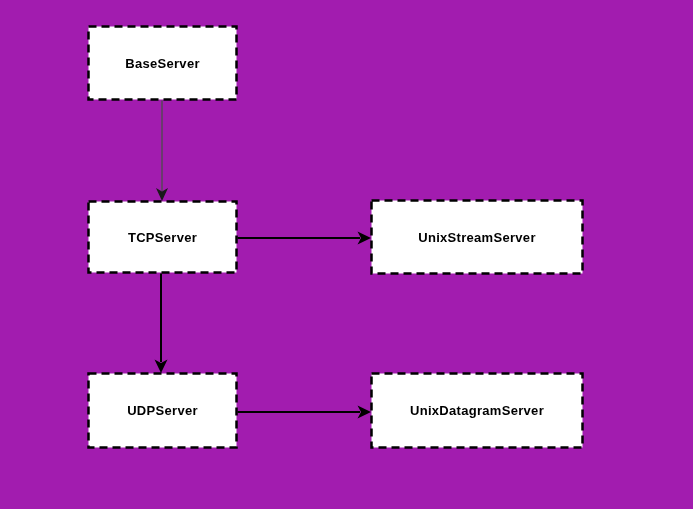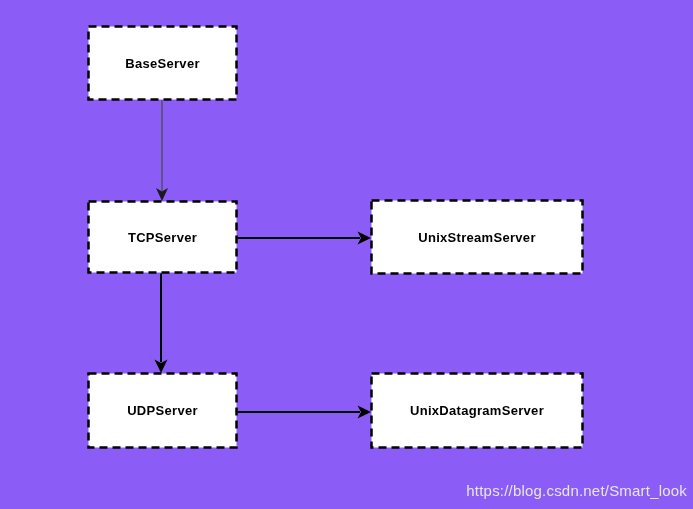--- a/index.html
+++ b/index.html
@@ -4,21 +4,21 @@
 <style>
   html, body {
     margin: 0;
     padding: 0;
     background: #ffffff;
   }
   .canvas {
     position: relative;
     width: 693px;
     height: 509px;
-    background: #8b5cf6;
+    background: #a21caf;
     overflow: hidden;
     font-family: "Liberation Sans", sans-serif;
   }
   .diagram-svg {
     position: absolute;
     left: 0;
     top: 0;
   }
   .node-rect {
     fill: #ffffff;
@@ -106,15 +106,14 @@
       <text class="node-label" x="162.5" y="415">UDPServer</text>
     </g>
 
     <g>
       <rect class="node-rect" x="371.5" y="373.5" width="211" height="74"></rect>
       <text class="node-label" x="477" y="415">UnixDatagramServer</text>
     </g>
 
   </svg>
 
-  <div class="watermark">https://blog.csdn.net/Smart_look</div>
 
 </div>
 
 </body></html>

